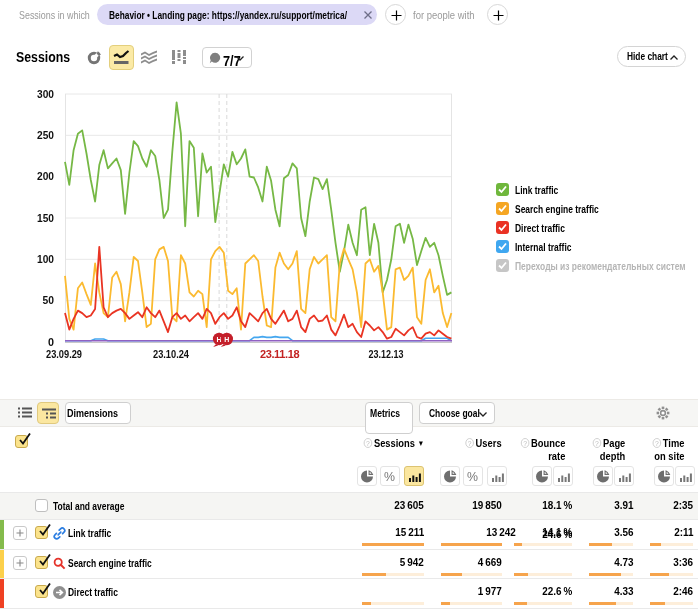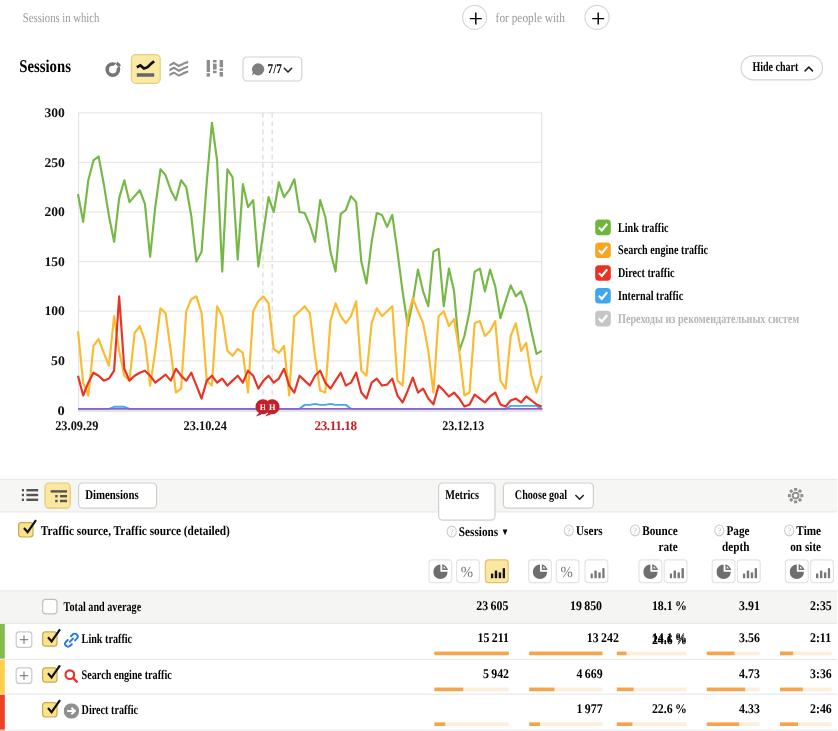--- a/index.html
+++ b/index.html
@@ -1,16 +1,16 @@
 <!DOCTYPE html>
 <html><head><meta charset="utf-8">
 <style>
 html,body{margin:0;padding:0;background:#fff;}
 *{box-sizing:border-box;}
-#page{position:relative;width:698px;height:609px;background:#fff;font-family:Liberation Serif, serif;overflow:hidden;}
+#page{position:relative;width:698px;height:609px;background:#fff;font-family:Liberation Sans, sans-serif;overflow:hidden;}
 .abs{position:absolute;}
 .gray{color:#9a9a9a;}
 .sx{display:inline-block;transform:scaleX(0.77);transform-origin:0 50%;white-space:nowrap;}
 .sxr{display:inline-block;transform:scaleX(0.78);transform-origin:100% 50%;white-space:nowrap;}
 .num .sxr{transform:scaleX(0.9);}
 .colhead .sxr{transform:scaleX(0.85);}
 .chip{position:absolute;left:97px;top:4px;height:21px;width:280px;background:#dcd9f6;border-radius:11px;display:flex;align-items:center;padding:0 10px 0 12px;font-size:11px;color:#000;font-weight:bold;}
 .plusbtn{position:absolute;width:21px;height:21px;border:1px solid #d8d8d8;border-radius:50%;background:#fff;}
 .plusbtn svg{position:absolute;left:4px;top:4px;}
 .icobtn{position:absolute;width:25px;height:25px;border-radius:4px;}
@@ -33,20 +33,26 @@
 .ycb{position:absolute;width:13px;height:13px;background:#fbe38c;border:1px solid #c9aa4e;border-radius:3px;}
 .wcb{position:absolute;width:13px;height:13px;background:#fff;border:1px solid #bfbfbf;border-radius:3px;}
 .expander{position:absolute;width:14px;height:14px;border:1px solid #c9c9c9;border-radius:3px;background:#fff;}
 .strip{position:absolute;left:0;width:4px;}
 .bar{position:absolute;height:3px;background:#fdeeda;}
 .bar i{position:absolute;left:0;top:0;height:3px;background:#f6a44c;display:block;}
 </style></head>
 <body>
 <div id="page">
   <div class="abs gray" style="left:19px;top:9px;font-size:11px;"><span class="sx" style="transform:scaleX(0.81);">Sessions in which</span></div>
+  <div class="chip">
+      <span class="sx" style="transform:scaleX(0.76);">Behavior • Landing page: https://yandex.ru/support/metrica/</span>
+    <svg style="position:absolute;right:4px;top:6px;" width="10" height="10" viewBox="0 0 10 10">
+        <path d="M1.5 1.5 L8.5 8.5 M8.5 1.5 L1.5 8.5" stroke="#6e6e88" stroke-width="1.3"></path>
+      </svg>
+  </div>
   <div class="plusbtn" style="left:385px;top:4px;">
       <svg width="13" height="13" viewBox="0 0 13 13">
         <path d="M6.5 1.5 V11.5 M1.5 6.5 H11.5" stroke="#000" stroke-width="1.2"></path>
       </svg>
     </div>
   <div class="abs gray" style="left:413px;top:9px;font-size:11px;"><span class="sx" style="transform:scaleX(0.86);">for people with</span></div>
   <div class="plusbtn" style="left:487px;top:4px;">
       <svg width="13" height="13" viewBox="0 0 13 13">
         <path d="M6.5 1.5 V11.5 M1.5 6.5 H11.5" stroke="#000" stroke-width="1.2"></path>
       </svg>
@@ -76,21 +82,21 @@
       <rect x="5.5" y="9" width="3" height="2" fill="#8d8d8d"></rect>
       <rect x="5.5" y="0" width="3" height="2" fill="#8d8d8d"></rect>
     <rect x="11" y="0" width="3" height="6" fill="#8d8d8d"></rect>
       <rect x="11" y="7" width="3" height="2" fill="#8d8d8d"></rect>
       <rect x="11" y="10" width="3" height="4" fill="#8d8d8d"></rect>
   </svg>
   <div class="dd77">
     <svg style="position:absolute;left:6px;top:4px;" width="12" height="12" viewBox="0 0 12 12">
         <path d="M6.2 0.8 a5 5 0 1 1 -3.4 8.7 L0.8 11.2 l0.9 -2.9 a5 5 0 0 1 4.5 -7.5 Z" fill="#7f7f7f"></path>
       </svg>
-    <span style="position:absolute;left:20px;top:4px;font-size:11px;font-weight:bold;"><span class="sx" style="transform:scaleX(0.85);">7/7</span></span>
+    <span style="position:absolute;left:20px;top:4px;font-size:15px;font-weight:bold;"><span class="sx" style="transform:scaleX(0.85);">7/7</span></span>
     <svg style="position:absolute;right:7px;top:8px;" width="8" height="5" viewBox="0 0 8 5">
         <path d="M0.5 0.5 L4 4 L7.5 0.5" fill="none" stroke="#222" stroke-width="1.3"></path>
       </svg>
   </div>
   <div class="hidechart"><span class="sx" style="transform:scaleX(0.76);">Hide chart</span>
     <svg style="position:absolute;right:7px;top:8px;" width="8" height="5" viewBox="0 0 8 5">
         <path d="M0.5 4.5 L4 1 L7.5 4.5" fill="none" stroke="#222" stroke-width="1.3"></path>
       </svg>
   </div>
 
@@ -215,21 +221,20 @@
           <line x1="9.8" y1="4.2" x2="11.5" y2="2.5"></line>
         </g>
  <circle cx="7" cy="7" r="1.6" fill="#fff"></circle>
       </g>
     </svg>
   <div class="ycb" style="left:15px;top:435px;">
       <svg width="16" height="16" viewBox="0 0 16 16" style="position:absolute;left:1px;top:-4px;">
         <path d="M3 8 L6 11.5 L13 1.5" fill="none" stroke="#111" stroke-width="1.8"></path>
       </svg>
     </div>
-  <div class="abs" style="left:34px;top:437px;font-size:11px;font-weight:bold;"><span class="sx" style="transform:scaleX(0.86);">Traffic source, Traffic source (detailed)</span></div>
   <div class="colhead" style="right:274px;top:437px;"><span class="sxr"><span class="qm">?</span>Sessions <span style="font-size:8px;vertical-align:1px;">▼</span></span></div>
   <div class="colhead" style="right:196px;top:437px;"><span class="sxr"><span class="qm">?</span>Users</span></div>
   <div class="colhead" style="right:133px;top:437px;"><span class="sxr"><span class="qm">?</span>Bounce<br>rate</span></div>
   <div class="colhead" style="right:73px;top:437px;"><span class="sxr"><span class="qm">?</span>Page<br>depth</span></div>
   <div class="colhead" style="right:14px;top:437px;"><span class="sxr"><span class="qm">?</span>Time<br>on site</span></div>
   <div class="mbtn" style="left:357px;top:466px;">
       <svg width="13" height="13" viewBox="0 0 13 13" style="position:absolute;left:3px;top:3px;">
  <path d="M6 6.5 L6 0.5 A6 6 0 1 0 12 6.5 Z" fill="#6e6e6e"></path>
  <path d="M8.1 4.4 L8.1 1.0 A5.6 5.6 0 0 1 11.5 4.4 Z" fill="none" stroke="#6e6e6e" stroke-width="1.1"></path>
       </svg>

